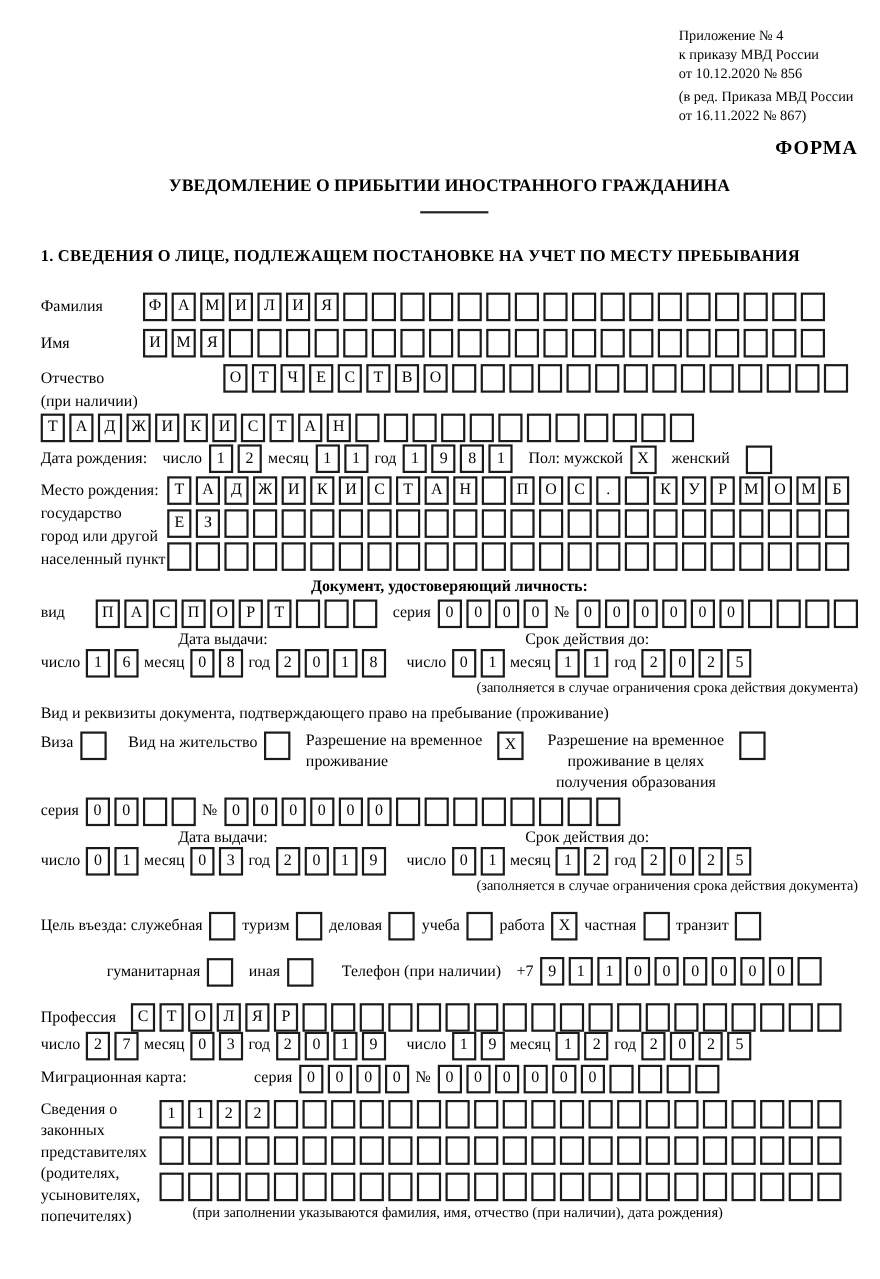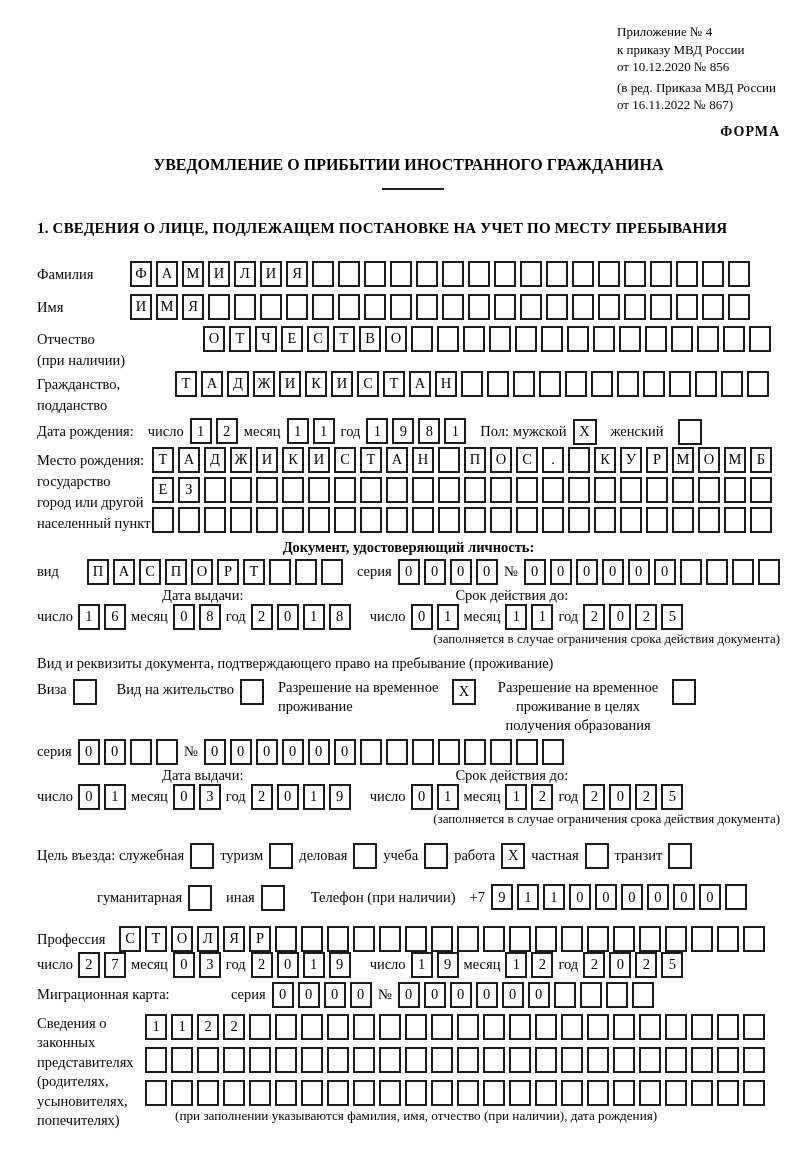--- a/index.html
+++ b/index.html
@@ -1,39 +1,39 @@
 <!DOCTYPE html>
 <html><head>
 <meta charset="utf-8">
 <style>
   html,body { margin:0; padding:0; background:#fff; }
   body { width:800px; height:1163px; overflow:hidden; font-family:"Liberation Serif","DejaVu Serif",serif; color:#000; }
   .page { padding:23px 20px 0 37px; }
 
   .hdr { margin-left:580px; width:180px; font-size:13px; line-height:17.5px; }
   .hdr .ed { margin-top:3px; }
-  .forma { text-align:right; font-weight:bold; font-size:14px; letter-spacing:1px; margin-top:10px; }
+  .forma { text-align:right; font-weight:bold; font-size:18px; letter-spacing:1px; margin-top:10px; }
 
   .title { text-align:center; font-weight:bold; font-size:16px; line-height:23px; margin-top:13px; }
   .uline { display:inline-block; width:62px; border-bottom:2px solid #222; margin-left:8px; transform:translateY(-3px); }
 
   .sec1 { font-weight:bold; font-size:15px; letter-spacing:0.2px; margin-top:21px; }
 
   .frow { display:flex; align-items:flex-start; }
   .lbl { font-size:14.5px; line-height:21px; padding-top:3px; flex:0 0 auto; }
   .w93 { width:93px; } .w166 { width:166px; } .w138 { width:138px; } .w115 { width:115px; }
   .cellrow { display:flex; column-gap:4px; flex:0 0 auto; }
   .cell { flex:0 0 22px; width:22px; height:26px; box-sizing:border-box; border:2px solid #1b1b1b;
           display:flex; align-items:center; justify-content:center; font-size:14.5px; background:#fff; }
   .cb { flex:0 0 24px; width:24px; height:26px; box-sizing:border-box; border:2px solid #1b1b1b;
         display:flex; align-items:center; justify-content:center; font-size:14.5px; margin-top:1px; }
   .stack > .cellrow { margin-bottom:4px; }
 
   .mt24 { margin-top:24px;font-family:Liberation Serif, serif; } .mt7 { margin-top:7px; } .mt6 { margin-top:6px; } .mt5 { margin-top:15px; }
-  .mt4 { margin-top:4px; } .mt3 { margin-top:3px; } .mt2 { margin-top:2px; } .mt0 { margin-top:0; }
+  .mt4 { margin-top:4px; } .mt3 { margin-top:3px;gap:22px; } .mt2 { margin-top:2px; } .mt0 { margin-top:0; }
 
   .inline { display:flex; align-items:center; column-gap:6px; font-size:14.5px; }
   .dochead { text-align:center; font-weight:bold; font-size:14.5px; margin-top:2px; }
   .dh { display:flex; font-size:14.5px; margin-top:2px; }
   .dh .a { margin-left:125px; } .dh .b { margin-left:212px; }
   .dr { display:flex; align-items:center; column-gap:5px; font-size:14.5px; }
   .dr .g2 { margin-left:14px; }
   .note { text-align:right; font-size:13px; margin-top:1px; }
   .par { font-size:14.5px; line-height:21px; margin-top:6px; }
   .vrow { display:flex; align-items:flex-start; column-gap:6px; font-size:14.5px; margin-top:4px; }
@@ -152,24 +152,20 @@
         <div class="cell"></div>
         <div class="cell"></div>
         <div class="cell"></div>
         <div class="cell"></div>
         <div class="cell"></div>
         <div class="cell"></div>
       </div>
   </div>
 
   <div class="frow mt0">
-    <div class="lbl w138">
-      <div>Гражданство,</div>
-      <div>подданство</div>
-    </div>
     <div class="cellrow">
         <div class="cell">Т</div>
         <div class="cell">А</div>
         <div class="cell">Д</div>
         <div class="cell">Ж</div>
         <div class="cell">И</div>
         <div class="cell">К</div>
         <div class="cell">И</div>
         <div class="cell">С</div>
         <div class="cell">Т</div>

